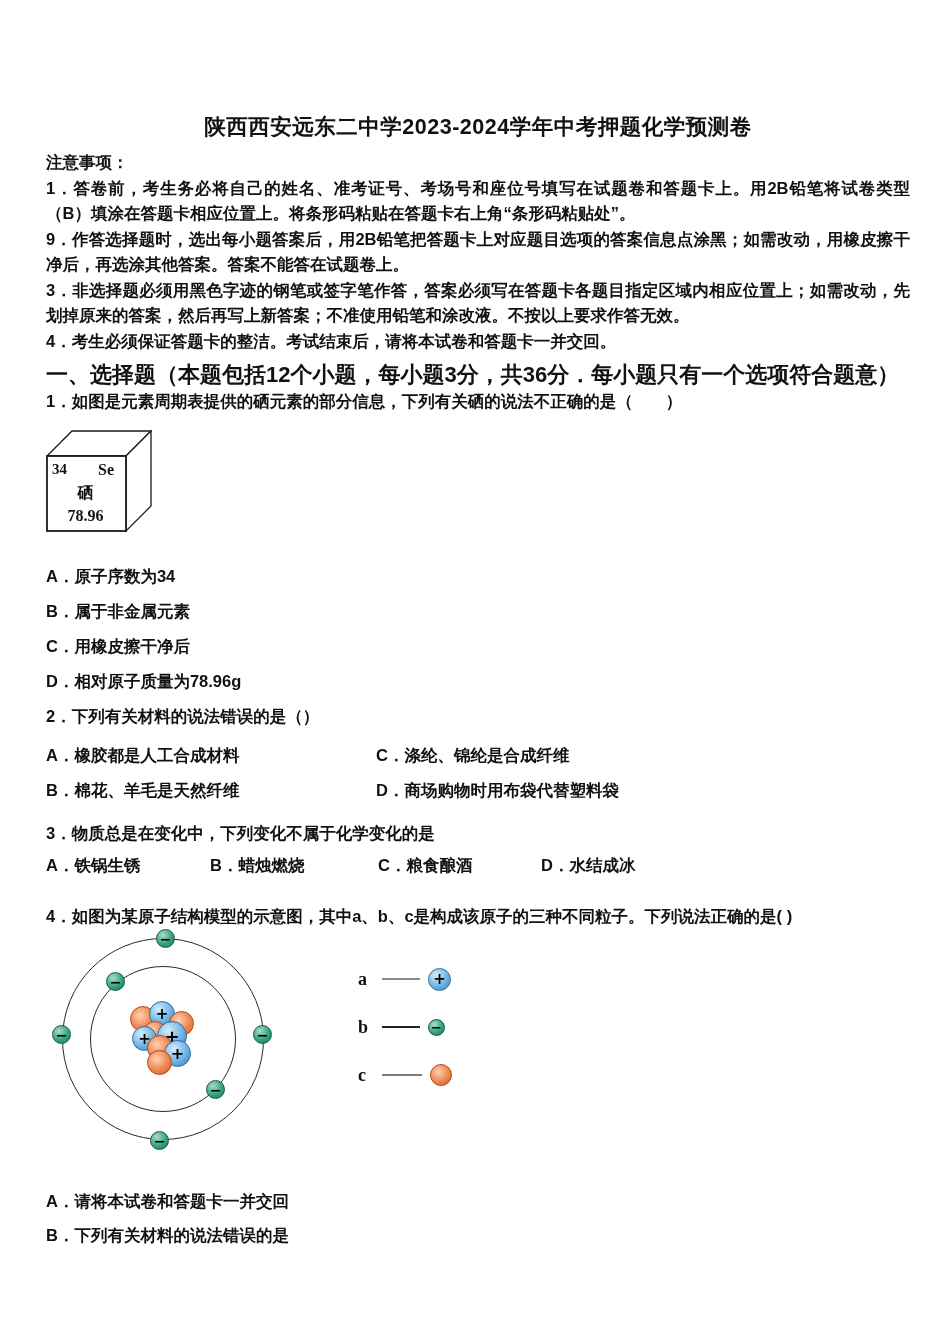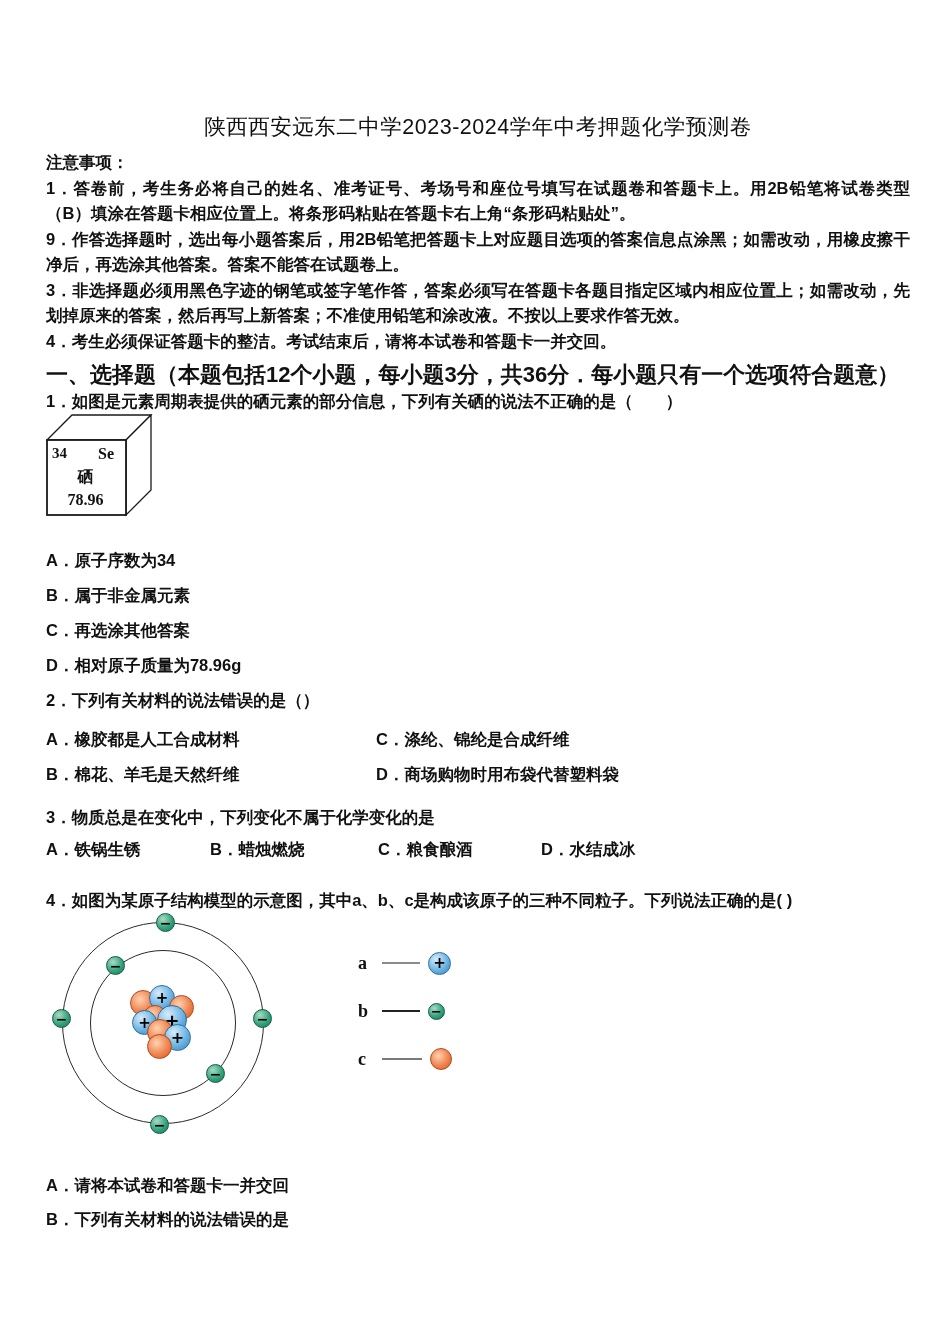--- a/index.html
+++ b/index.html
@@ -11,36 +11,36 @@
     color: #111;
     font-weight: 700;
     overflow: hidden;
   }
   .page { width: 950px; height: 1344px; padding: 0 40px 0 46px; position: relative; }
 
   .title {
     margin: 0; padding-top: 112px;
     text-align: center;
     font-size: 21.5px; line-height: 31px;
-    font-weight: 400;
+    font-weight: 700;
     letter-spacing: 0.5px;
   }
 
   .notice { font-size: 16.5px; line-height: 25.5px; }
   .notice-heading { margin-top: 7px; }
   .notice-item { text-align: justify; }
 
   .section-heading {
     margin-top: 8px;
     font-size: 22px; line-height: 26px;
   }
   .stem { font-size: 16.5px; line-height: 26px; }
 
   
-  .cube-figure { position: relative; width: 160px; height: 108px; margin-top: 0; }
+  .cube-figure { position: relative; width: 160px; height: 108px; margin-top: 16px; }
   .cube-figure svg { position: absolute; left: 0; top: 0; }
   .cube-text { position: absolute; font-size: 15px; font-weight: 700; font-family: "Liberation Serif", serif; }
   .cube-num   { left: 6px;  top: 31px; }
   .cube-sym   { left: 52px; top: 31px; font-size: 16px; }
   .cube-name  { left: 0; top: 53px; width: 79px; text-align: center; font-size: 16px; }
   .cube-mass  { left: 0; top: 77px; width: 79px; text-align: center; font-size: 16px; }
 
   
   .options-v { list-style: none; margin: 22px 0 0 0; padding: 0; }
   .options-v li { height: 34.8px; display: flex; align-items: center; font-size: 16.5px; }
@@ -118,21 +118,21 @@
     </svg>
     <div class="cube-text cube-num">34</div>
     <div class="cube-text cube-sym">Se</div>
     <div class="cube-text cube-name">硒</div>
     <div class="cube-text cube-mass">78.96</div>
   </div>
 
   <ul class="options-v">
     <li>A．原子序数为34</li>
     <li>B．属于非金属元素</li>
-    <li>C．再选涂其他答案</li>
+    <li>C．用橡皮擦干净后</li>
     <li>D．相对原子质量为78.96g</li>
   </ul>
 
   <div class="stem q2-stem">2．下列有关材料的说法错误的是（）</div>
   <div class="options-grid2">
     <div class="opt">A．橡胶都是人工合成材料</div>
     <div class="opt">C．涤纶、锦纶是合成纤维</div>
     <div class="opt">B．棉花、羊毛是天然纤维</div>
     <div class="opt">D．商场购物时用布袋代替塑料袋</div>
   </div>

